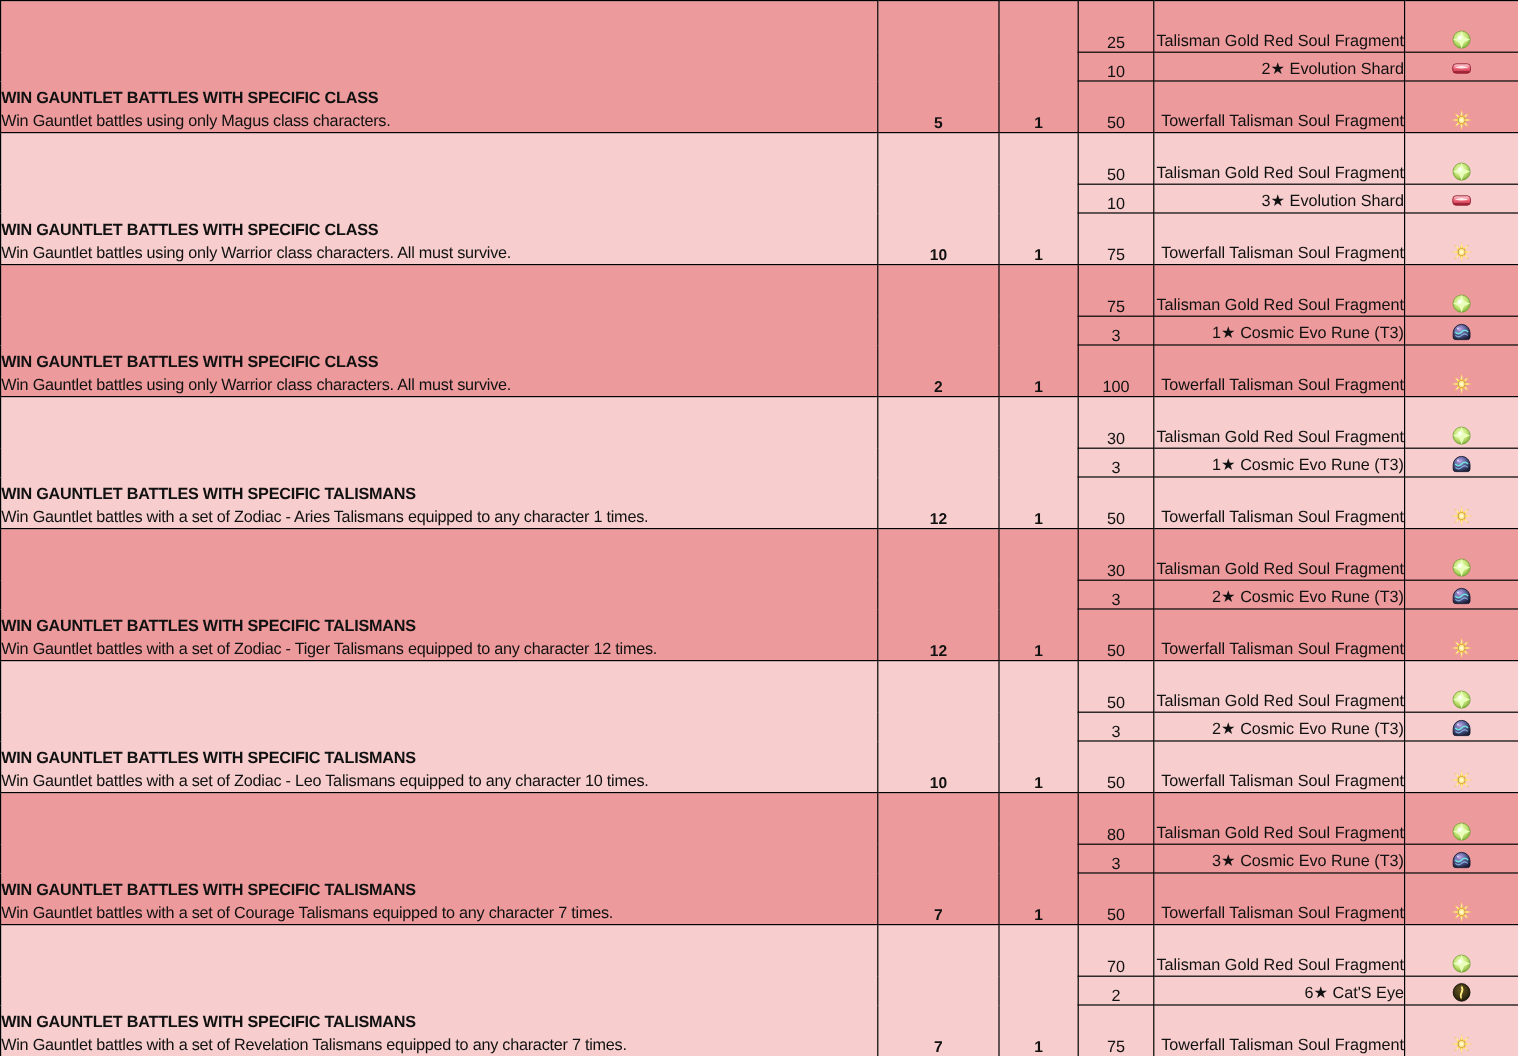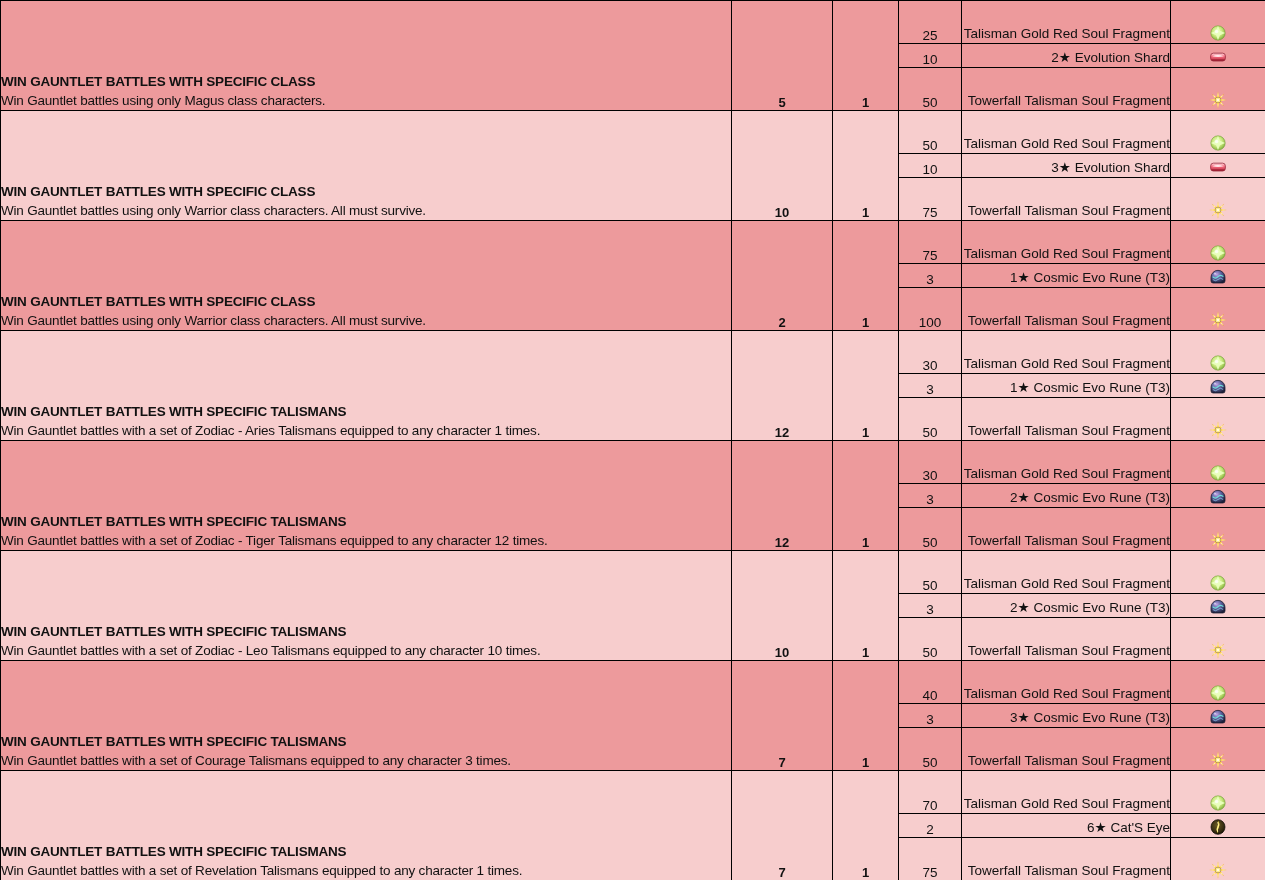--- a/index.html
+++ b/index.html
@@ -500,25 +500,25 @@
                   <path d="M4.6 19.4 L8.6 13.6 L10.4 15.4 Z"></path>
                 </g>
                 <circle cx="12" cy="12" r="3.3" fill="#ffe徐"></circle>
                 <circle cx="12" cy="12" r="3.3" fill="#ffe98a"></circle>
                 <circle cx="12" cy="12" r="1.5" fill="#fffbe6"></circle>
               </svg></span></td>
         </tr>
         <tr>
           <td class="task tint-dark" rowspan="3">
             <div class="task-title">WIN GAUNTLET BATTLES WITH SPECIFIC TALISMANS</div>
-            <div class="task-desc">Win Gauntlet battles with a set of Courage Talismans equipped to any character 3 times.</div>
+            <div class="task-desc">Win Gauntlet battles with a set of Courage Talismans equipped to any character 7 times.</div>
           </td>
           <td class="count tint-dark" rowspan="3">7</td>
           <td class="times tint-dark" rowspan="3">1</td>
-          <td class="qty tint-dark sub-tall">40</td>
+          <td class="qty tint-dark sub-tall">80</td>
           <td class="reward tint-dark sub-tall">Talisman Gold Red Soul Fragment</td>
           <td class="icon tint-dark sub-tall"><span class="gicon"><svg viewBox="0 0 24 24">
                 <defs>
                   <radialGradient id="gg" cx="45%" cy="40%" r="62%">
                     <stop offset="0%" stop-color="#f4ffd8"></stop>
                     <stop offset="55%" stop-color="#c8e87a"></stop>
                     <stop offset="100%" stop-color="#7fae3a"></stop>
                   </radialGradient>
                 </defs>
                 <circle cx="12" cy="12" r="8.6" fill="url(#gg)" stroke="#6f9c33" stroke-width="0.7"></circle>
@@ -565,21 +565,21 @@
                   <path d="M4.6 19.4 L8.6 13.6 L10.4 15.4 Z"></path>
                 </g>
                 <circle cx="12" cy="12" r="3.3" fill="#ffe徐"></circle>
                 <circle cx="12" cy="12" r="3.3" fill="#ffe98a"></circle>
                 <circle cx="12" cy="12" r="1.5" fill="#fffbe6"></circle>
               </svg></span></td>
         </tr>
         <tr>
           <td class="task tint-light" rowspan="3">
             <div class="task-title">WIN GAUNTLET BATTLES WITH SPECIFIC TALISMANS</div>
-            <div class="task-desc">Win Gauntlet battles with a set of Revelation Talismans equipped to any character 1 times.</div>
+            <div class="task-desc">Win Gauntlet battles with a set of Revelation Talismans equipped to any character 7 times.</div>
           </td>
           <td class="count tint-light" rowspan="3">7</td>
           <td class="times tint-light" rowspan="3">1</td>
           <td class="qty tint-light sub-tall">70</td>
           <td class="reward tint-light sub-tall">Talisman Gold Red Soul Fragment</td>
           <td class="icon tint-light sub-tall"><span class="gicon"><svg viewBox="0 0 24 24">
                 <defs>
                   <radialGradient id="gg" cx="45%" cy="40%" r="62%">
                     <stop offset="0%" stop-color="#f4ffd8"></stop>
                     <stop offset="55%" stop-color="#c8e87a"></stop>

